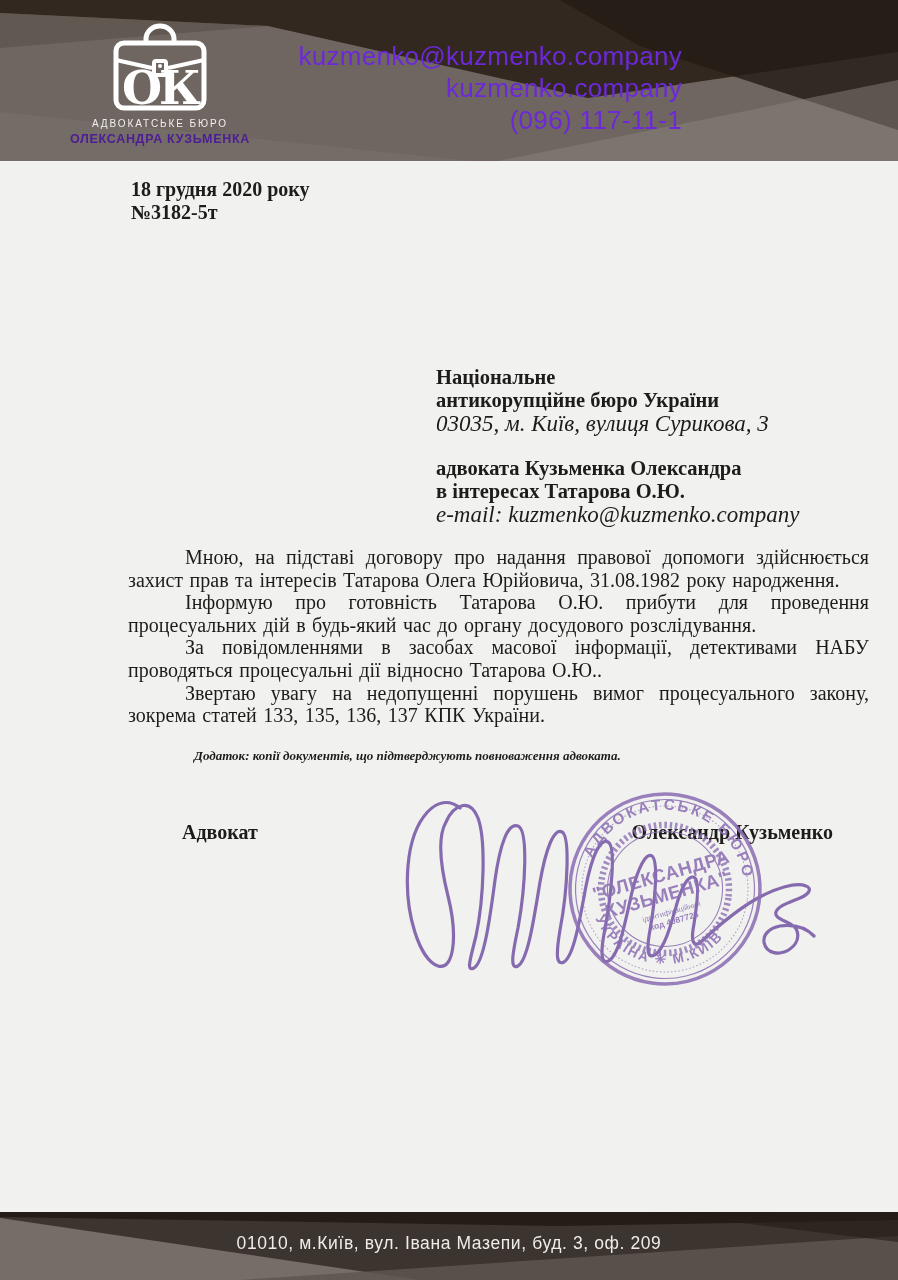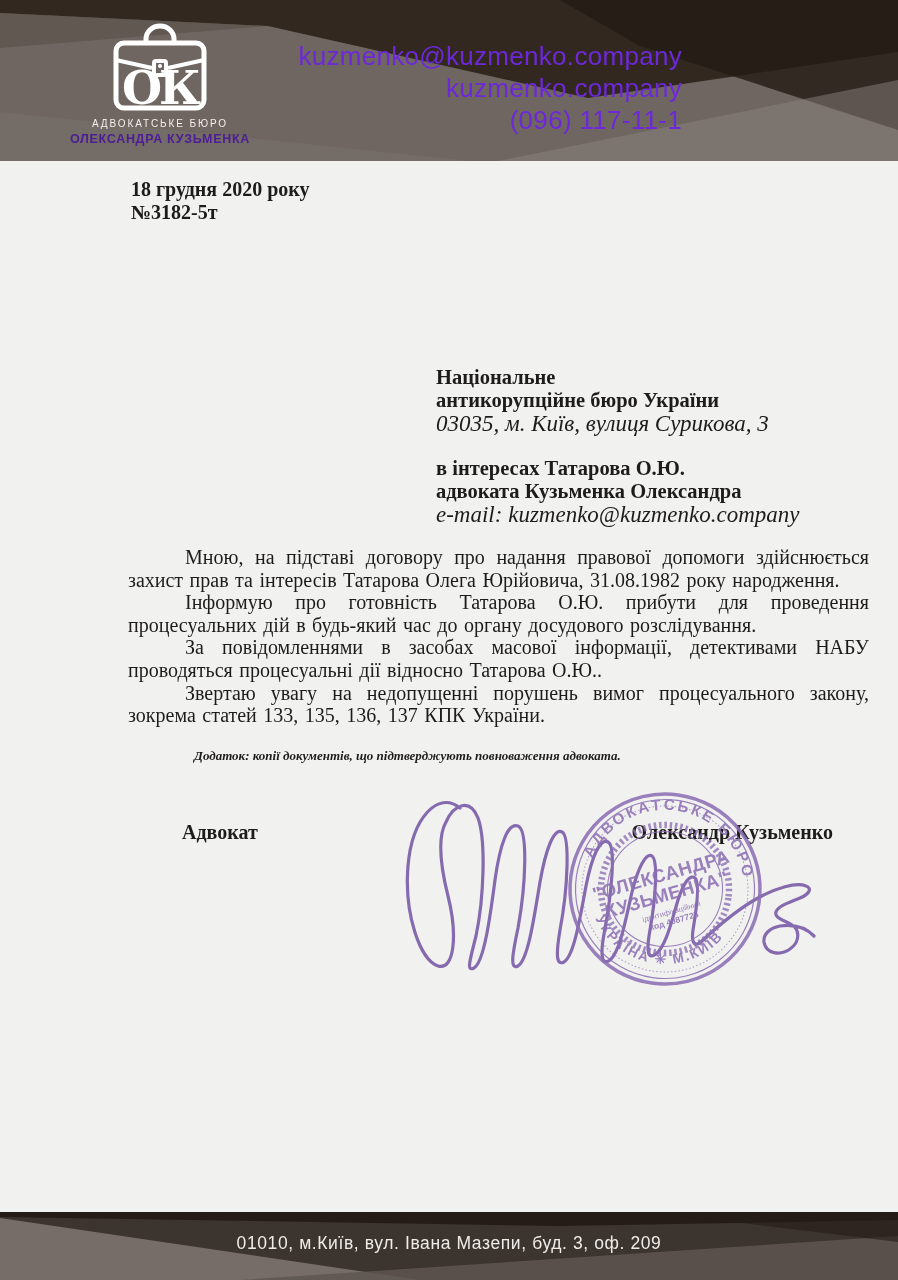--- a/index.html
+++ b/index.html
@@ -84,22 +84,22 @@
   <div class="dateblock">
     <div>18 грудня 2020 року</div>
     <div>№3182-5т</div>
   </div>
 
   <div class="addressee">
     <div class="b">Національне</div>
     <div class="b">антикорупційне бюро України</div>
     <div class="i">03035, м. Київ, вулиця Сурикова, 3</div>
     <div class="addr-gap"></div>
+    <div class="b">адвоката Кузьменка Олександра</div>
     <div class="b">в інтересах Татарова О.Ю.</div>
-    <div class="b">адвоката Кузьменка Олександра</div>
     <div class="i">e-mail: kuzmenko@kuzmenko.company</div>
   </div>
 
   <div class="bodytext">
     <p>Мною, на підставі договору про надання правової допомоги здійснюється захист прав та інтересів Татарова Олега Юрійовича, 31.08.1982 року народження.</p>
     <p>Інформую про готовність Татарова О.Ю. прибути для проведення процесуальних дій в будь-який час до органу досудового розслідування.</p>
     <p>За повідомленнями в засобах масової інформації, детективами НАБУ проводяться процесуальні дії відносно Татарова О.Ю..</p>
     <p>Звертаю увагу на недопущенні порушень вимог процесуального закону, зокрема статей 133, 135, 136, 137 КПК України.</p>
     <div class="attachment">Додаток: копії документів, що підтверджують повноваження адвоката.</div>
     <div class="sigrow">

